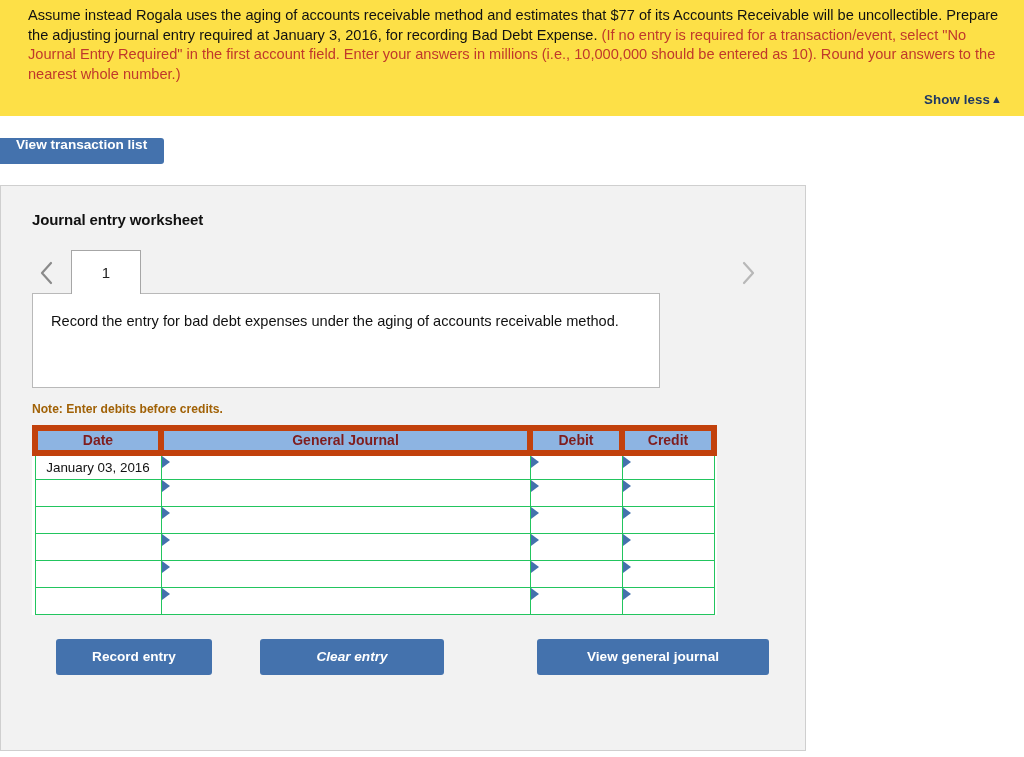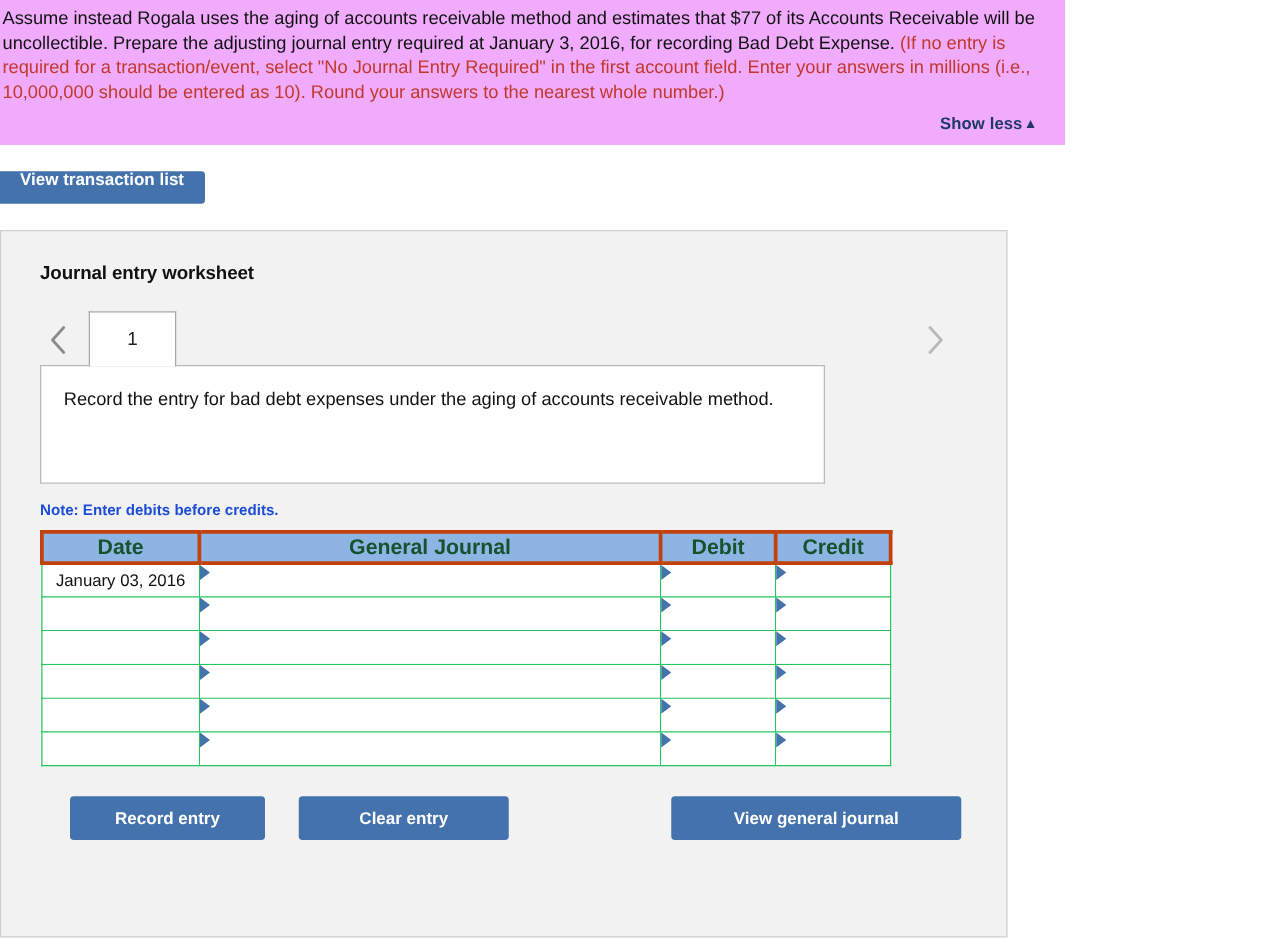--- a/index.html
+++ b/index.html
@@ -11,23 +11,23 @@
   }
   body {
     width: 1024px;
     height: 757px;
     overflow: hidden;
     position: relative;
   }
 
   
   .banner {
-    background: #f0abfc;
-    padding: 6px 10px 4px 2px;
-    width: 852px;
+    background: #fde047;
+    padding: 6px 10px 4px 28px;
+    width: 1024px;
   }
   .banner-text {
     font-size: 14.6px;
     line-height: 19.5px;
     color: #111111;
     margin: 0;
   }
   .banner-text .red {
     color: #c0392b;
   }
@@ -145,39 +145,39 @@
   }
   .instr-text {
     font-size: 14.6px;
     line-height: 21px;
     color: #111111;
     margin: 0;
     max-width: 640px;
   }
 
   .note {
-    color: #1d4ed8;
+    color: #a16207;
     font-size: 12.1px;
     font-weight: bold;
     margin: 14px 0 9px 0;
   }
 
   
   table.journal {
     border-collapse: collapse;
     width: 679px;
     table-layout: fixed;
     background: #ffffff;
   }
   table.journal th {
     background: #8db4e2;
-    border: 3px solid #c2410c;
-    font-size: 17px;
-    font-weight: bold;
-    color: #14532d;
+    border: 6px solid #c2410c;
+    font-size: 14px;
+    font-weight: bold;
+    color: #7f1d1d;
     height: 25px;
     padding: 0;
     text-align: center;
   }
   table.journal td {
     border: 1px solid #22c55e;
     height: 27px;
     padding: 0;
     background: #ffffff;
     position: relative;
@@ -207,21 +207,21 @@
   .col-cre  { width: 92px; }
 
   
   .footer {
     margin-top: 24px;
     display: flex;
     align-items: center;
     width: 737px;
   }
   .btn-record { width: 156px; margin-left: 24px; }
-  .btn-clear  { width: 168px; margin-left: 27px; }
+  .btn-clear  { width: 184px; margin-left: 48px; font-style: italic; }
   .btn-vgj    { width: 232px; margin-left: auto; }
 </style>
 </head>
 <body>
 
 <div class="banner">
   <p class="banner-text">
     <span>Assume instead Rogala uses the aging of accounts receivable method and estimates that $77 of its Accounts Receivable will be uncollectible. Prepare the adjusting journal entry required at January 3, 2016, for recording Bad Debt Expense. </span><span class="red">(If no entry is required for a transaction/event, select "No Journal Entry Required" in the first account field. Enter your answers in millions (i.e., 10,000,000 should be entered as 10). Round your answers to the nearest whole number.)</span>
   </p>
   <div class="showless-row">

